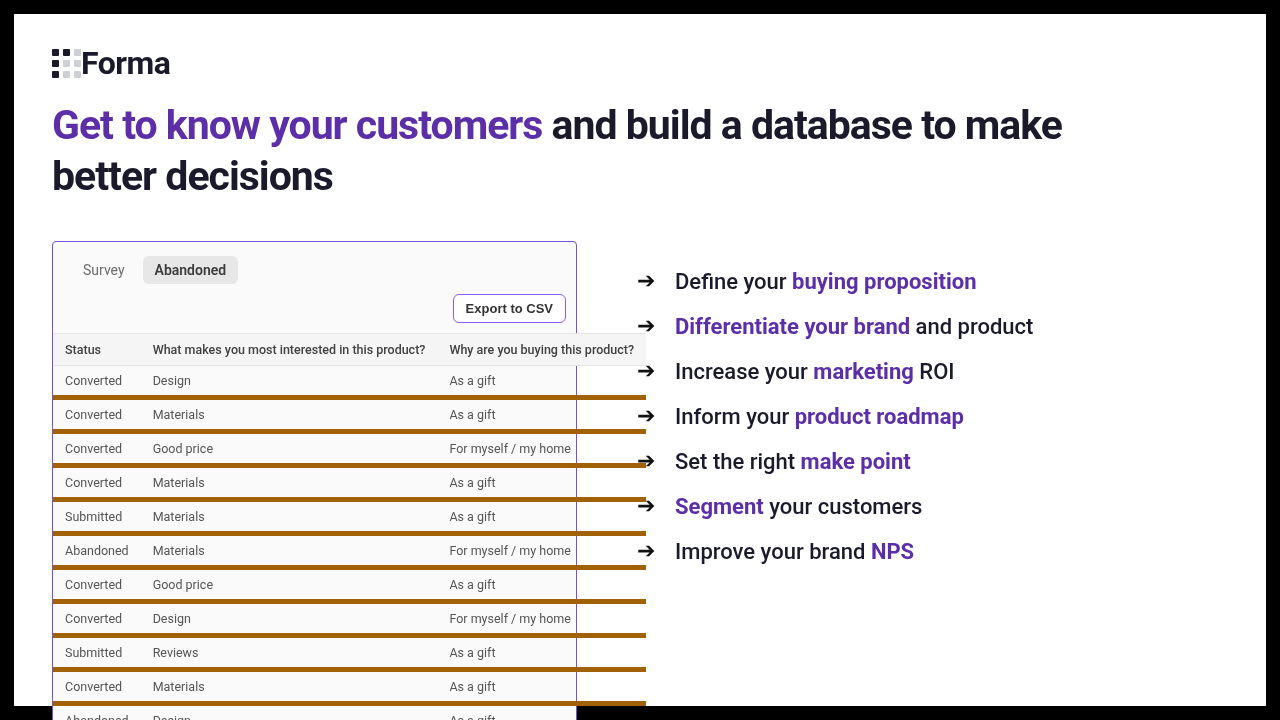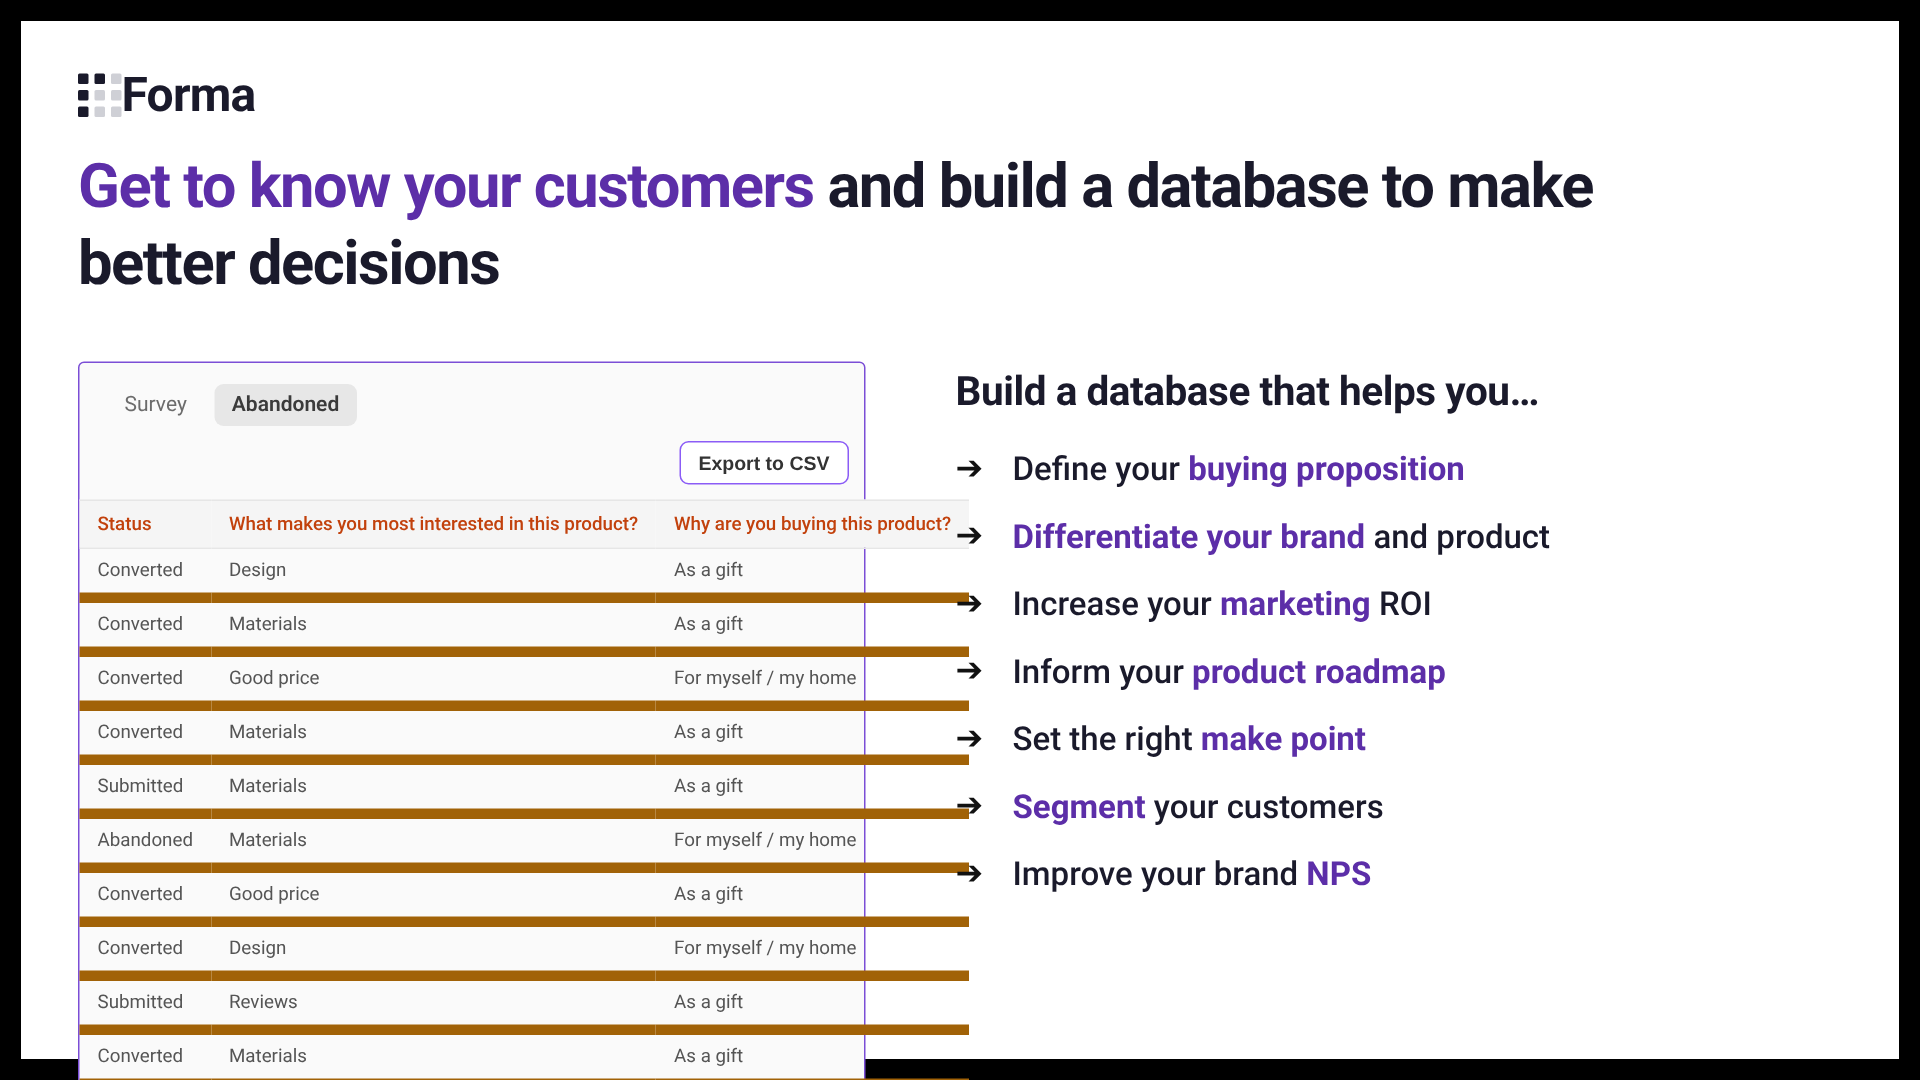--- a/index.html
+++ b/index.html
@@ -48,26 +48,26 @@
   .tab { padding: 6px 12px; color: #6c6c6c; border-radius: 6px; }
   .tab.active { background: #e7e7e7; color: #3b3b3b; font-weight: 600; }
   .export-row { display: flex; justify-content: flex-end; padding: 6px 10px 10px 10px; }
   .export-btn {
     font-size: 13px; font-weight: 600; color: #333;
     background: #fff; border: 1px solid #8b5cf6; border-radius: 6px;
     padding: 6px 12px;
   }
   table.resp { width: 100%; border-collapse: collapse; font-size: 12.5px; color: #555; }
   table.resp th {
-    text-align: left; font-weight: 500; color: #c2410c;
+    text-align: left; font-weight: 500; color: #404040;
     padding: 8px 12px; border-top: 1px solid #e6e6e6; border-bottom: 1px solid #e6e6e6;
     background: #f5f5f5;
     white-space: nowrap;
   }
-  table.resp td { padding: 7px 12px; border-bottom: 7px solid #a16207; }
+  table.resp td { padding: 7px 12px; border-bottom: 5px solid #a16207; }
   table.resp tr:last-child td { border-bottom: none; }
   
   .rhs { flex: 1; padding-top: 4px; }
   .rhs-title { font-size: 27px; font-weight: 700; color: #1a1a2b; letter-spacing: -0.3px; }
   .bullets { list-style: none; margin-top: 24px; }
   .bullets li {
     display: flex; align-items: center; gap: 18px;
     font-size: 22px; color: #1a1a2b; margin-bottom: 20px; font-weight: 500;
   }
   .bullets li:last-child { margin-bottom: 0; }
@@ -175,21 +175,20 @@
             <tr>
               <td>Converted</td>
               <td>Materials</td>
               <td>As a gift</td>
             </tr>
           </tbody>
       </table>
     </div>
 
     <div class="rhs">
-      <div class="rhs-title">Build a database that helps you…</div>
       <ul class="bullets" id="bullets">
           <li>
             <span class="arrow">➔</span>
             <span>Define your <span class="hl">buying proposition</span></span>
           </li>
           <li>
             <span class="arrow">➔</span>
             <span><span class="hl">Differentiate your brand</span> and product</span>
           </li>
           <li>

